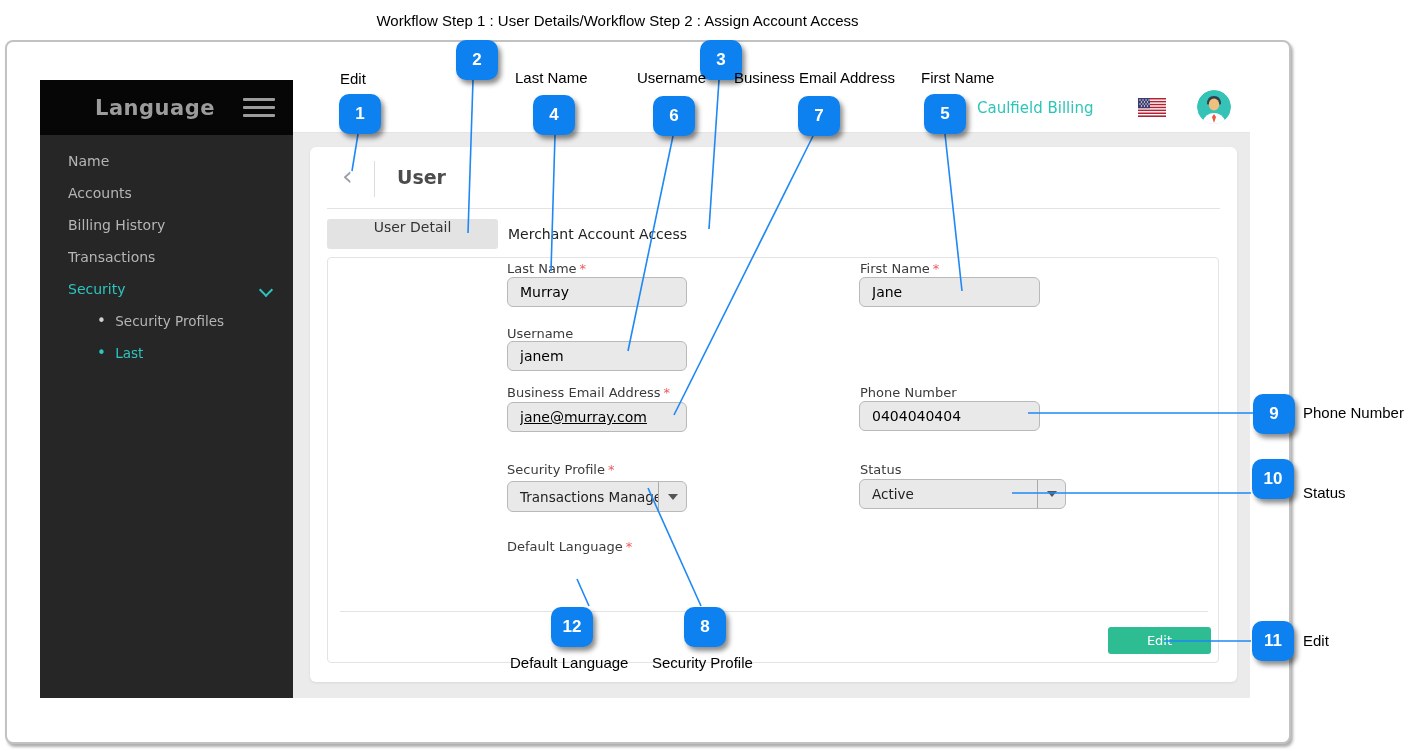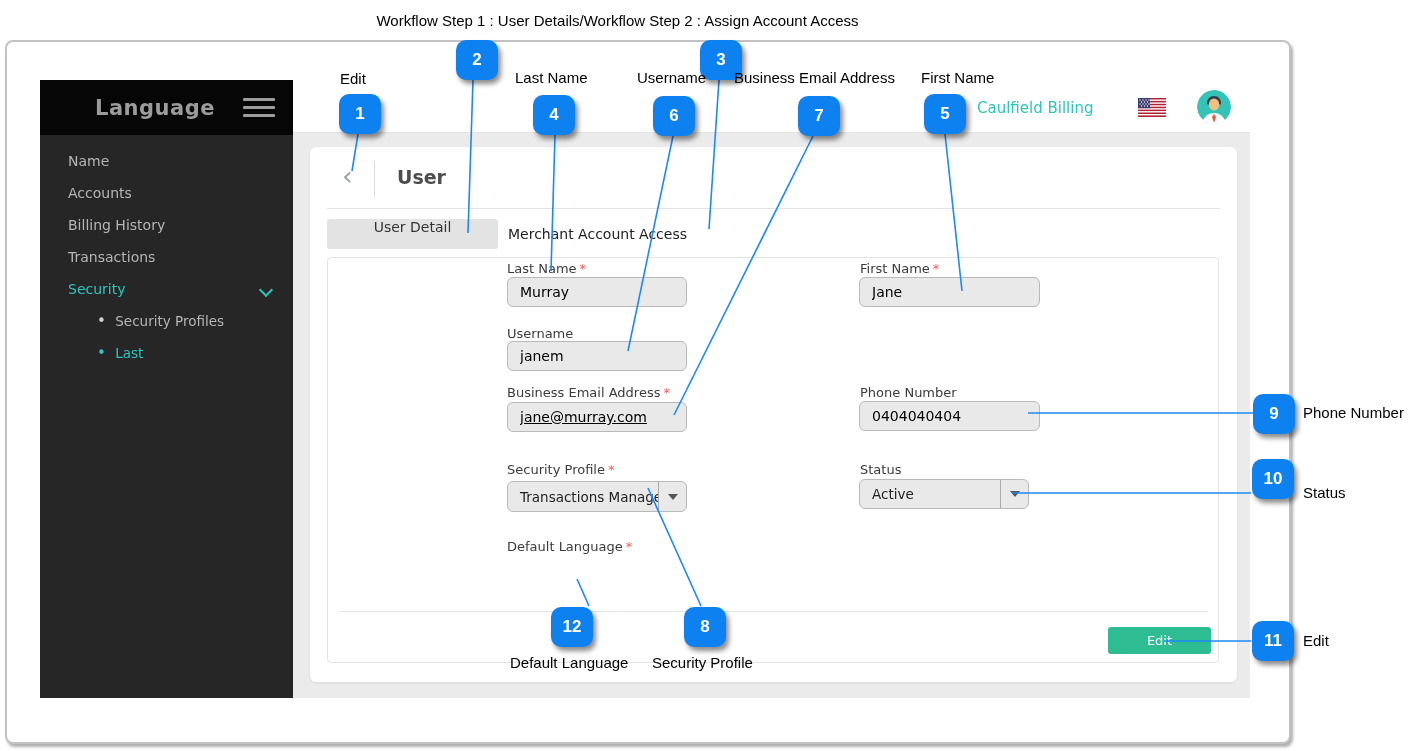--- a/index.html
+++ b/index.html
@@ -179,21 +179,21 @@
       <span class="flabel" style="left:197px;top:315px;">
         <span>Security Profile</span><span class="req">*</span></span>
       <div class="dropdown" style="left:197px;top:334px;">
         <span class="dd-val">Transactions Manager</span>
         <span class="dd-arrow">
             <span class="tri"></span>
           </span>
       </div>
       <span class="flabel" style="left:550px;top:315px;">
         <span>Status</span></span>
-      <div class="dropdown" style="left:549px;top:332px;width:170px;height:30px;">
+      <div class="dropdown" style="left:549px;top:332px;width:207px;height:30px;">
         <span class="dd-val">Active</span>
         <span class="dd-arrow">
             <span class="tri"></span>
           </span>
       </div>
 
       <span class="flabel" style="left:197px;top:392px;">
         <span>Default Language</span><span class="req">*</span></span>
 
       <div class="hr2"></div>

